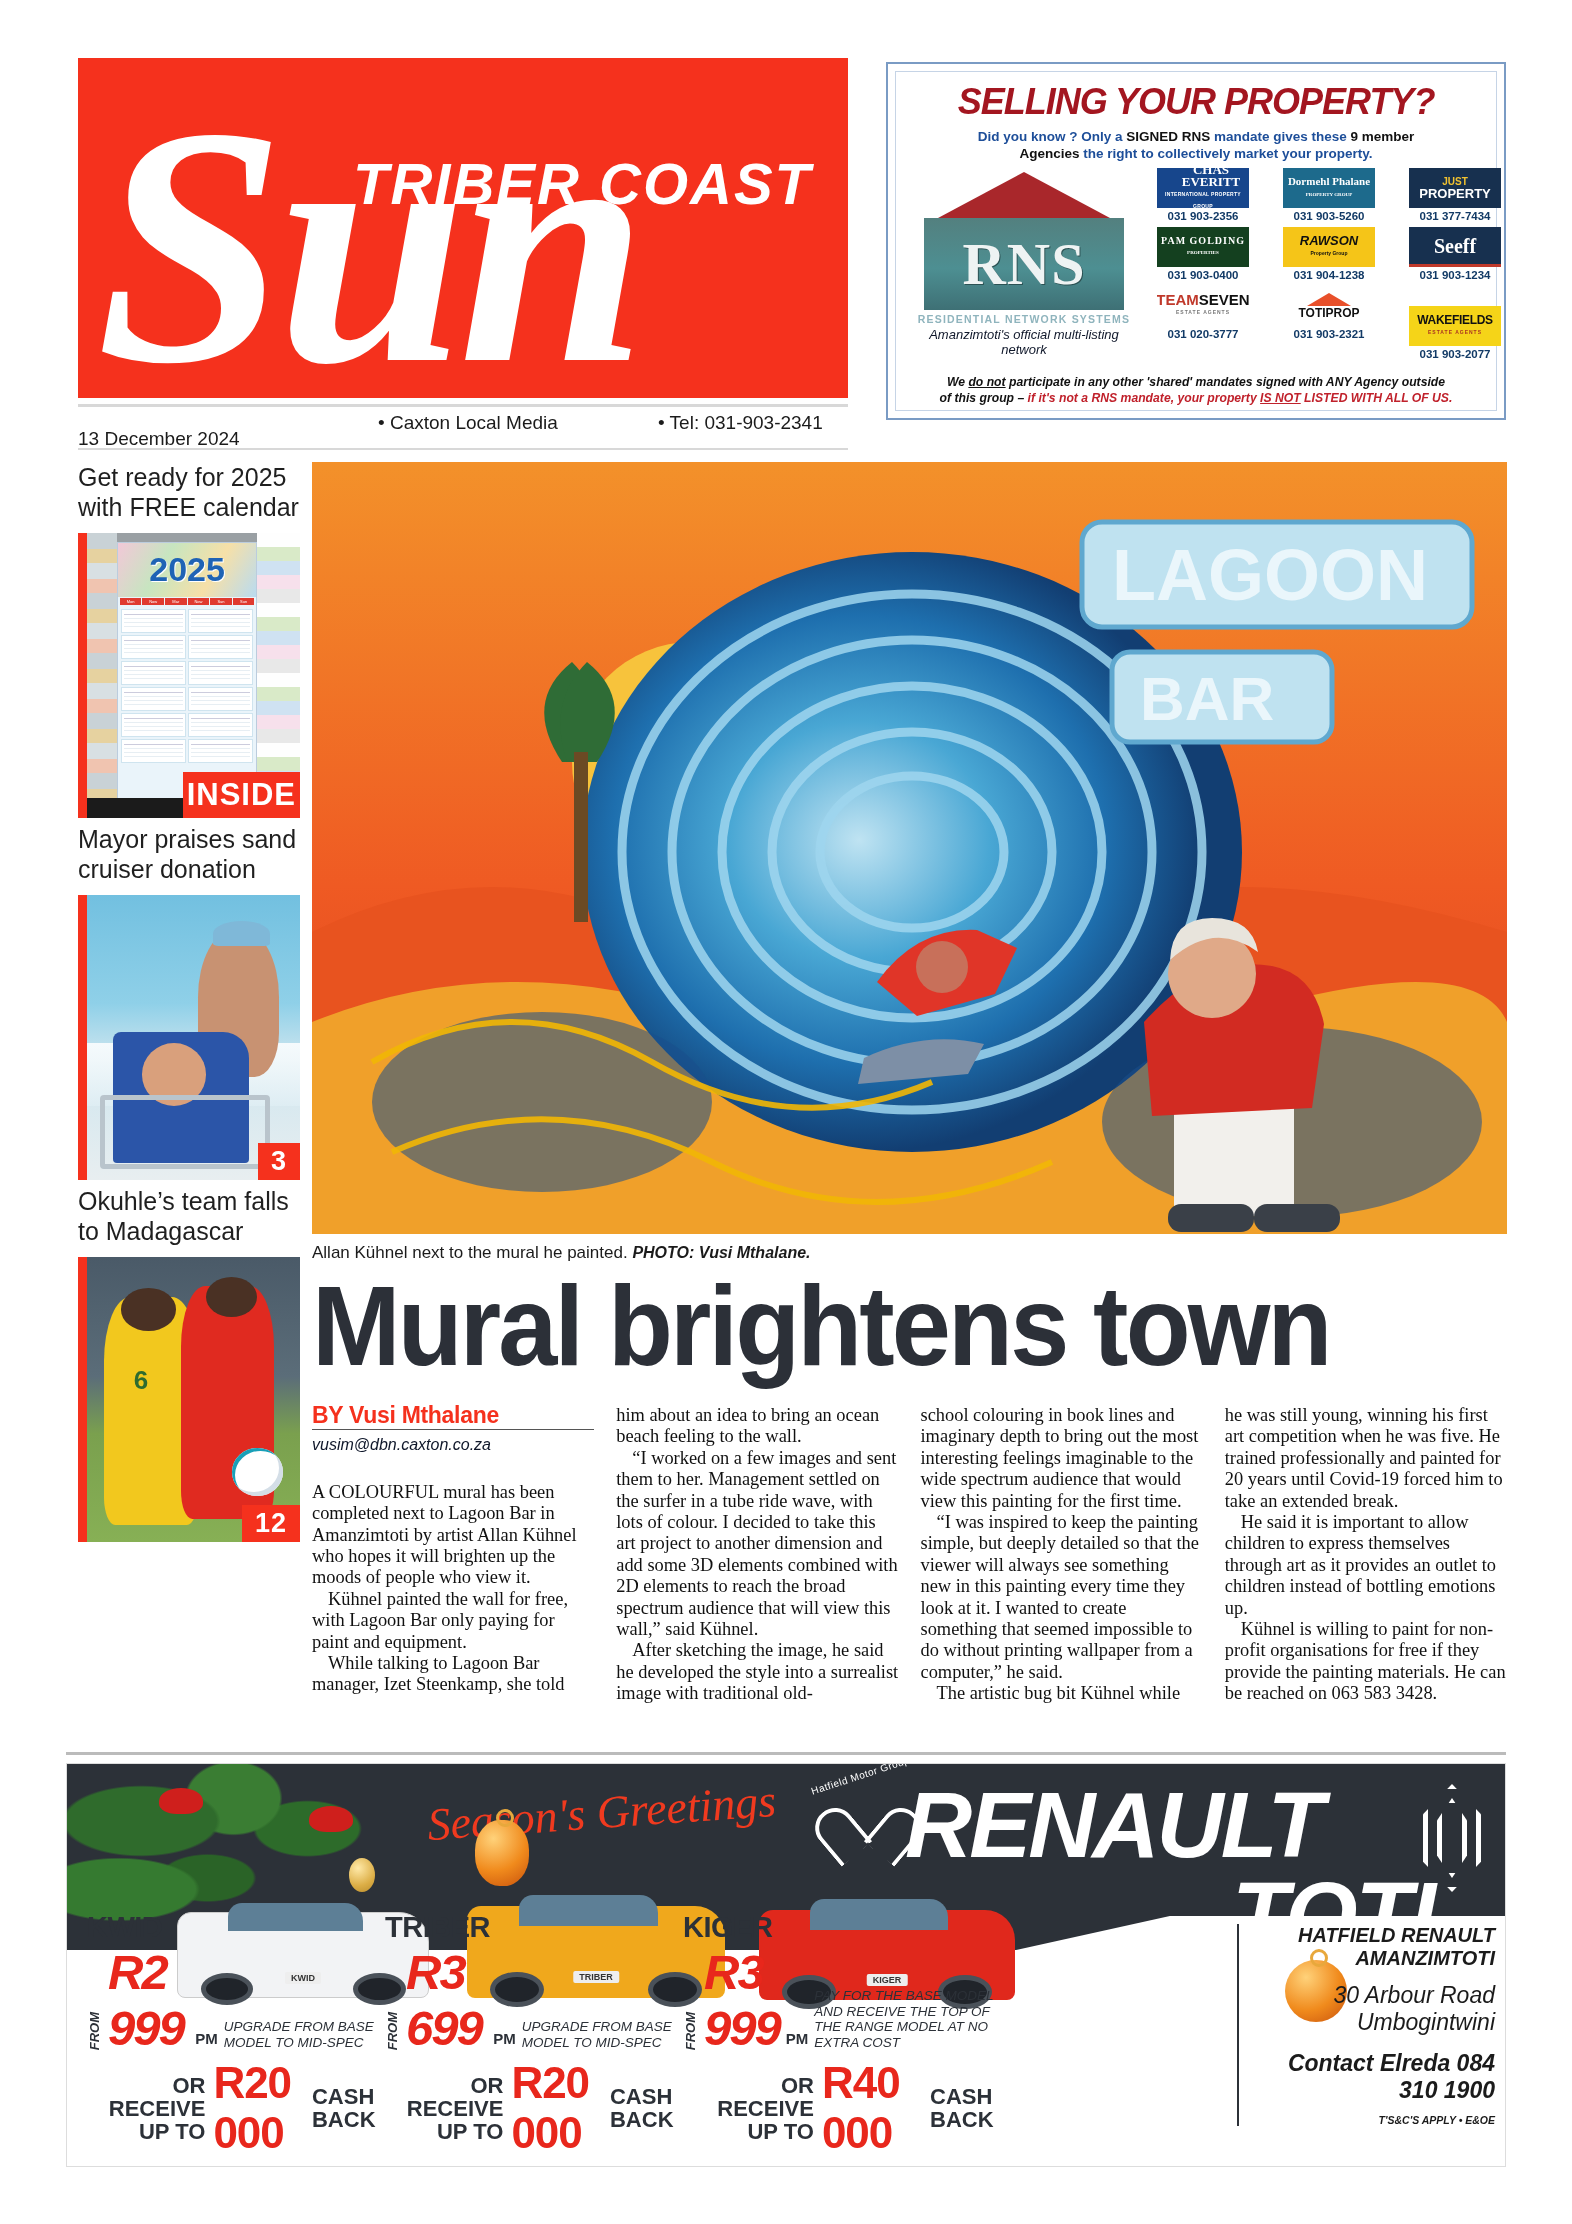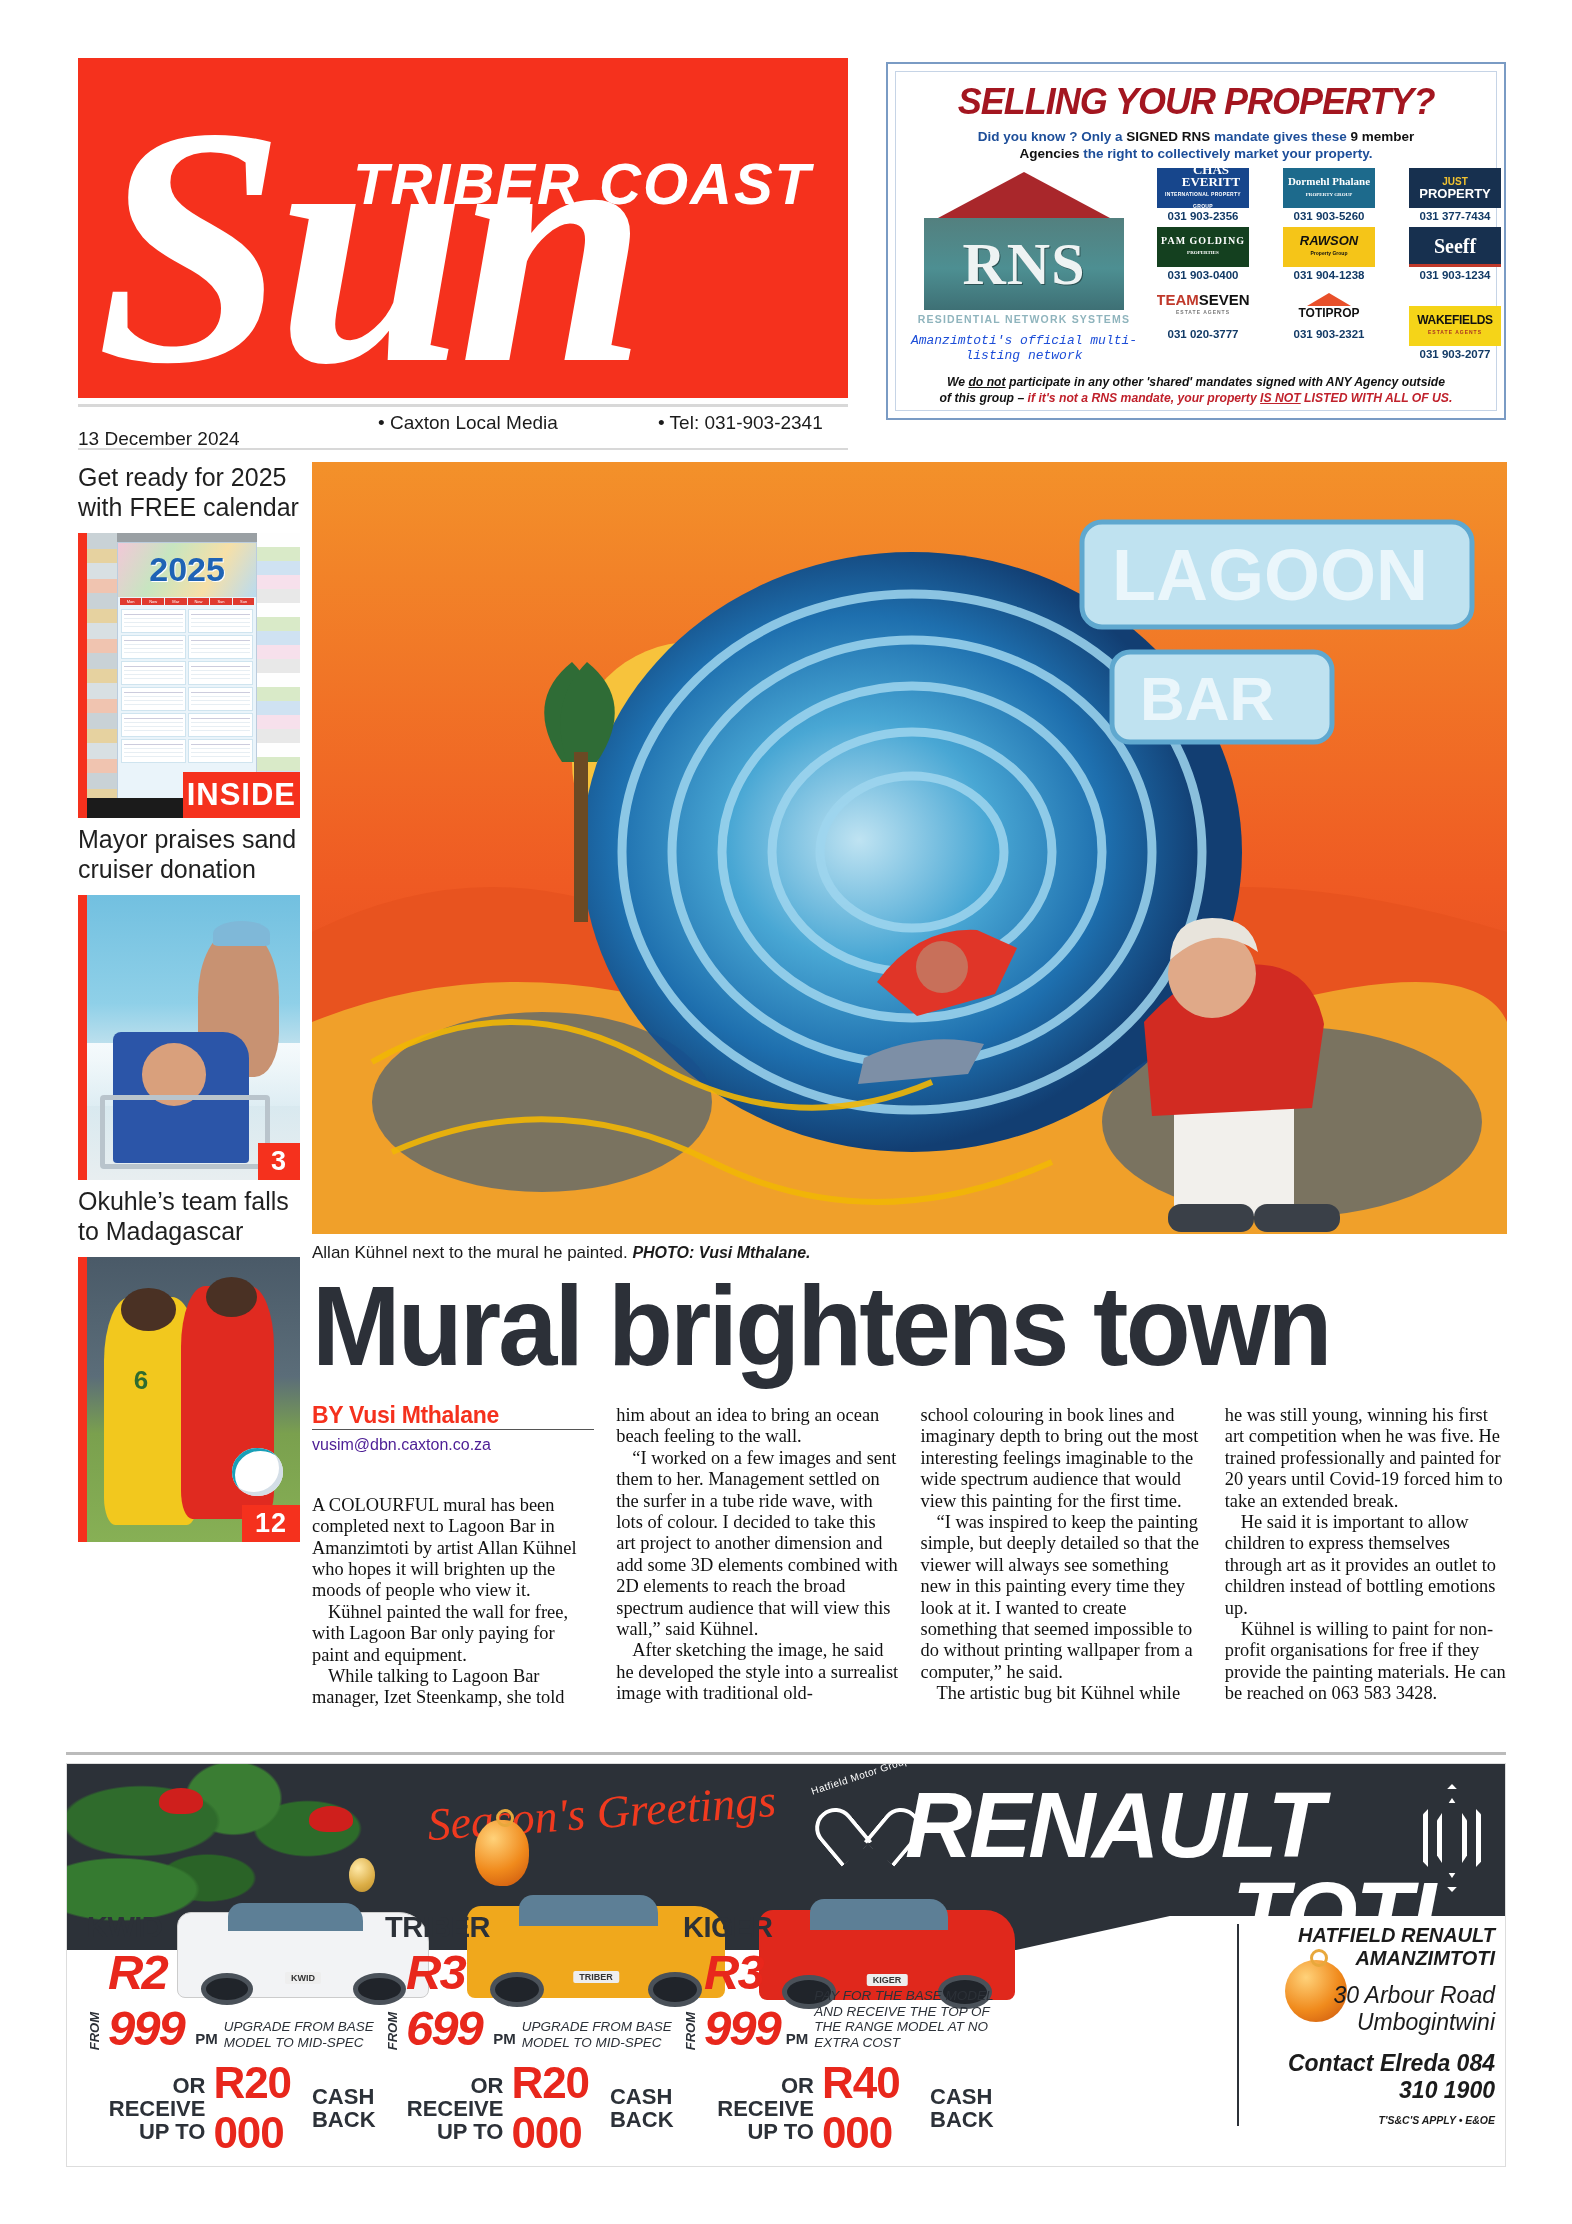--- a/index.html
+++ b/index.html
@@ -44,22 +44,22 @@
   .rns-roof { width:0; height:0; margin:0 auto;
     border-left:86px solid transparent; border-right:86px solid transparent;
     border-bottom:46px solid #a9272b; }
   .rns-block { width:200px; height:92px; margin:0 auto;
     background:linear-gradient(180deg,#53807f 0%,#4d8f92 55%,#3e7075 100%);
     display:flex; align-items:center; justify-content:center; }
   .rns-word { font-family:"Liberation Serif", serif; font-size:60px; font-weight:bold;
     color:#eef3f3; letter-spacing:1px; text-shadow:1px 1px 0 #2c5254; }
   .rns-caption1 { text-align:center; font-size:10.5px; color:#8fb4bd; letter-spacing:1.2px;
     margin-top:3px; font-weight:bold; }
-  .rns-caption2 { text-align:center; font-size:13px; color:#1d4ed8; font-style:italic;
-    font-family:Liberation Mono, monospace; margin-top:8px; }
+  .rns-caption2 { text-align:center; font-size:13px; color:#0f172a; font-style:italic;
+    font-family:Liberation Sans, sans-serif; margin-top:2px; }
 
   .agencies { position:absolute; left:238px; top:0; width:372px;
     display:grid; grid-template-columns:repeat(3,1fr); gap:2px 6px; }
   .agency { text-align:center; }
   .agency-logo { height:40px; display:flex; align-items:center; justify-content:center;
     font-weight:bold; color:#fff; font-size:12px; line-height:12px; margin:0 auto; width:92px;
     overflow:hidden; text-align:center; }
   .agency-phone { font-size:11.5px; font-weight:bold; color:#123a66; margin-top:2px; margin-bottom:3px; }
   .lg-chas { background:#17468c; flex-direction:column; }
   .lg-chas .l1 { font-family:"Liberation Serif",serif; font-size:13px;padding-left:16px; }
@@ -164,22 +164,22 @@
     font-size:113px; line-height:110px; letter-spacing:-3px; color:#2c3038;
     margin-top:8px; transform:scaleX(0.94); transform-origin:left; }
   .story { display:grid; grid-template-columns:repeat(4,1fr); gap:0 22px; margin-top:24px; }
   .col { font-family:"Liberation Serif", serif; font-size:18.4px; line-height:21.4px;
     color:#111; text-align:left; }
   .col p { text-indent:16px; }
   .col p.first { text-indent:0; }
   .byline { color:#f5311d; font-family:"Liberation Sans",sans-serif; font-weight:bold;
     font-size:23px; letter-spacing:-.3px; }
   .byline-line { border-bottom:1.5px solid #555; margin:3px 0 4px; }
-  .byemail { font-family:"Liberation Sans",sans-serif; font-size:16px; color:#4c1d95;
-    margin-bottom:39px; }
+  .byemail { font-family:"Liberation Sans",sans-serif; font-size:16px; color:#0f172a;
+    font-style:italic; margin-bottom:26px; }
 
   
   .renault { position:absolute; left:66px; top:1752px; width:1440px; height:418px;
     border-top:3px solid #bbb; }
   .ren-inner { position:relative; width:100%; height:404px; margin-top:8px;
     background:#ffffff; overflow:hidden; border:1px solid #ddd; }
   .ren-dark { position:absolute; left:0; top:0; width:100%; height:152px; background:#2c3138; }
   .ren-dark:after { content:""; position:absolute; left:0; bottom:-34px; width:1130px; height:40px;
     background:#2c3138; clip-path:polygon(0 0,100% 0,84% 100%,0 100%); }
   .ren-greet { position:absolute; left:360px; top:22px; font-family:"Liberation Serif",serif;

